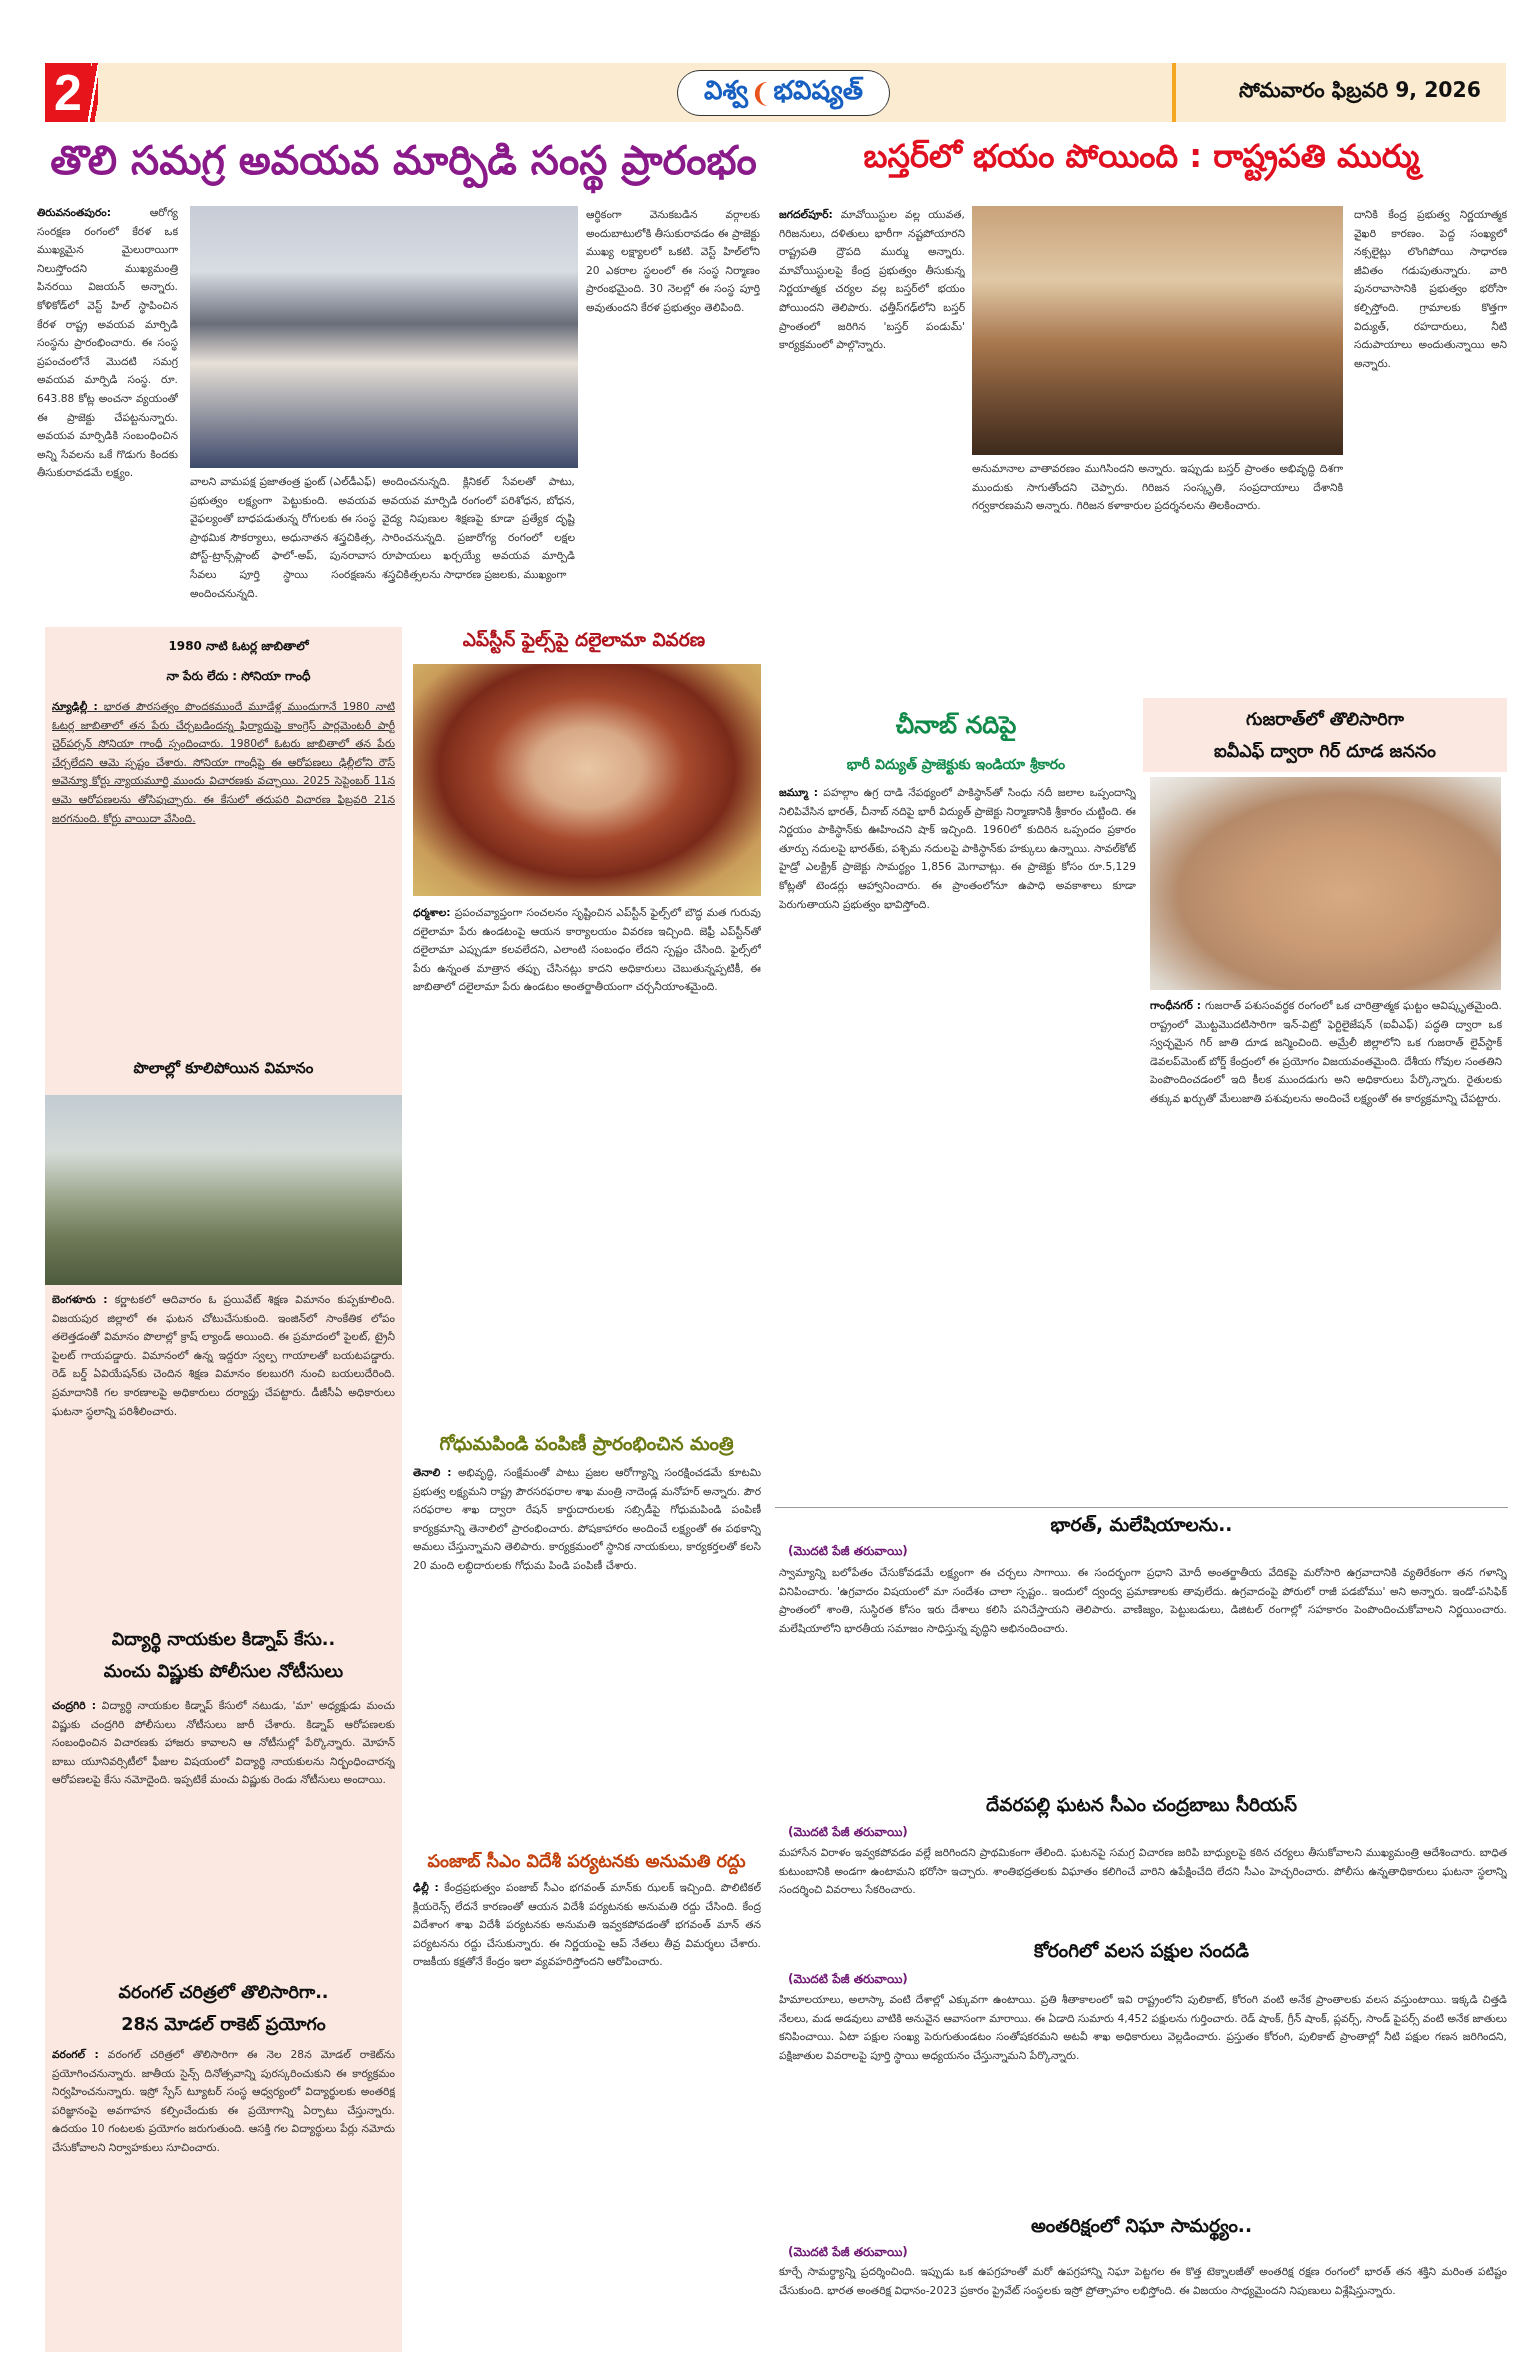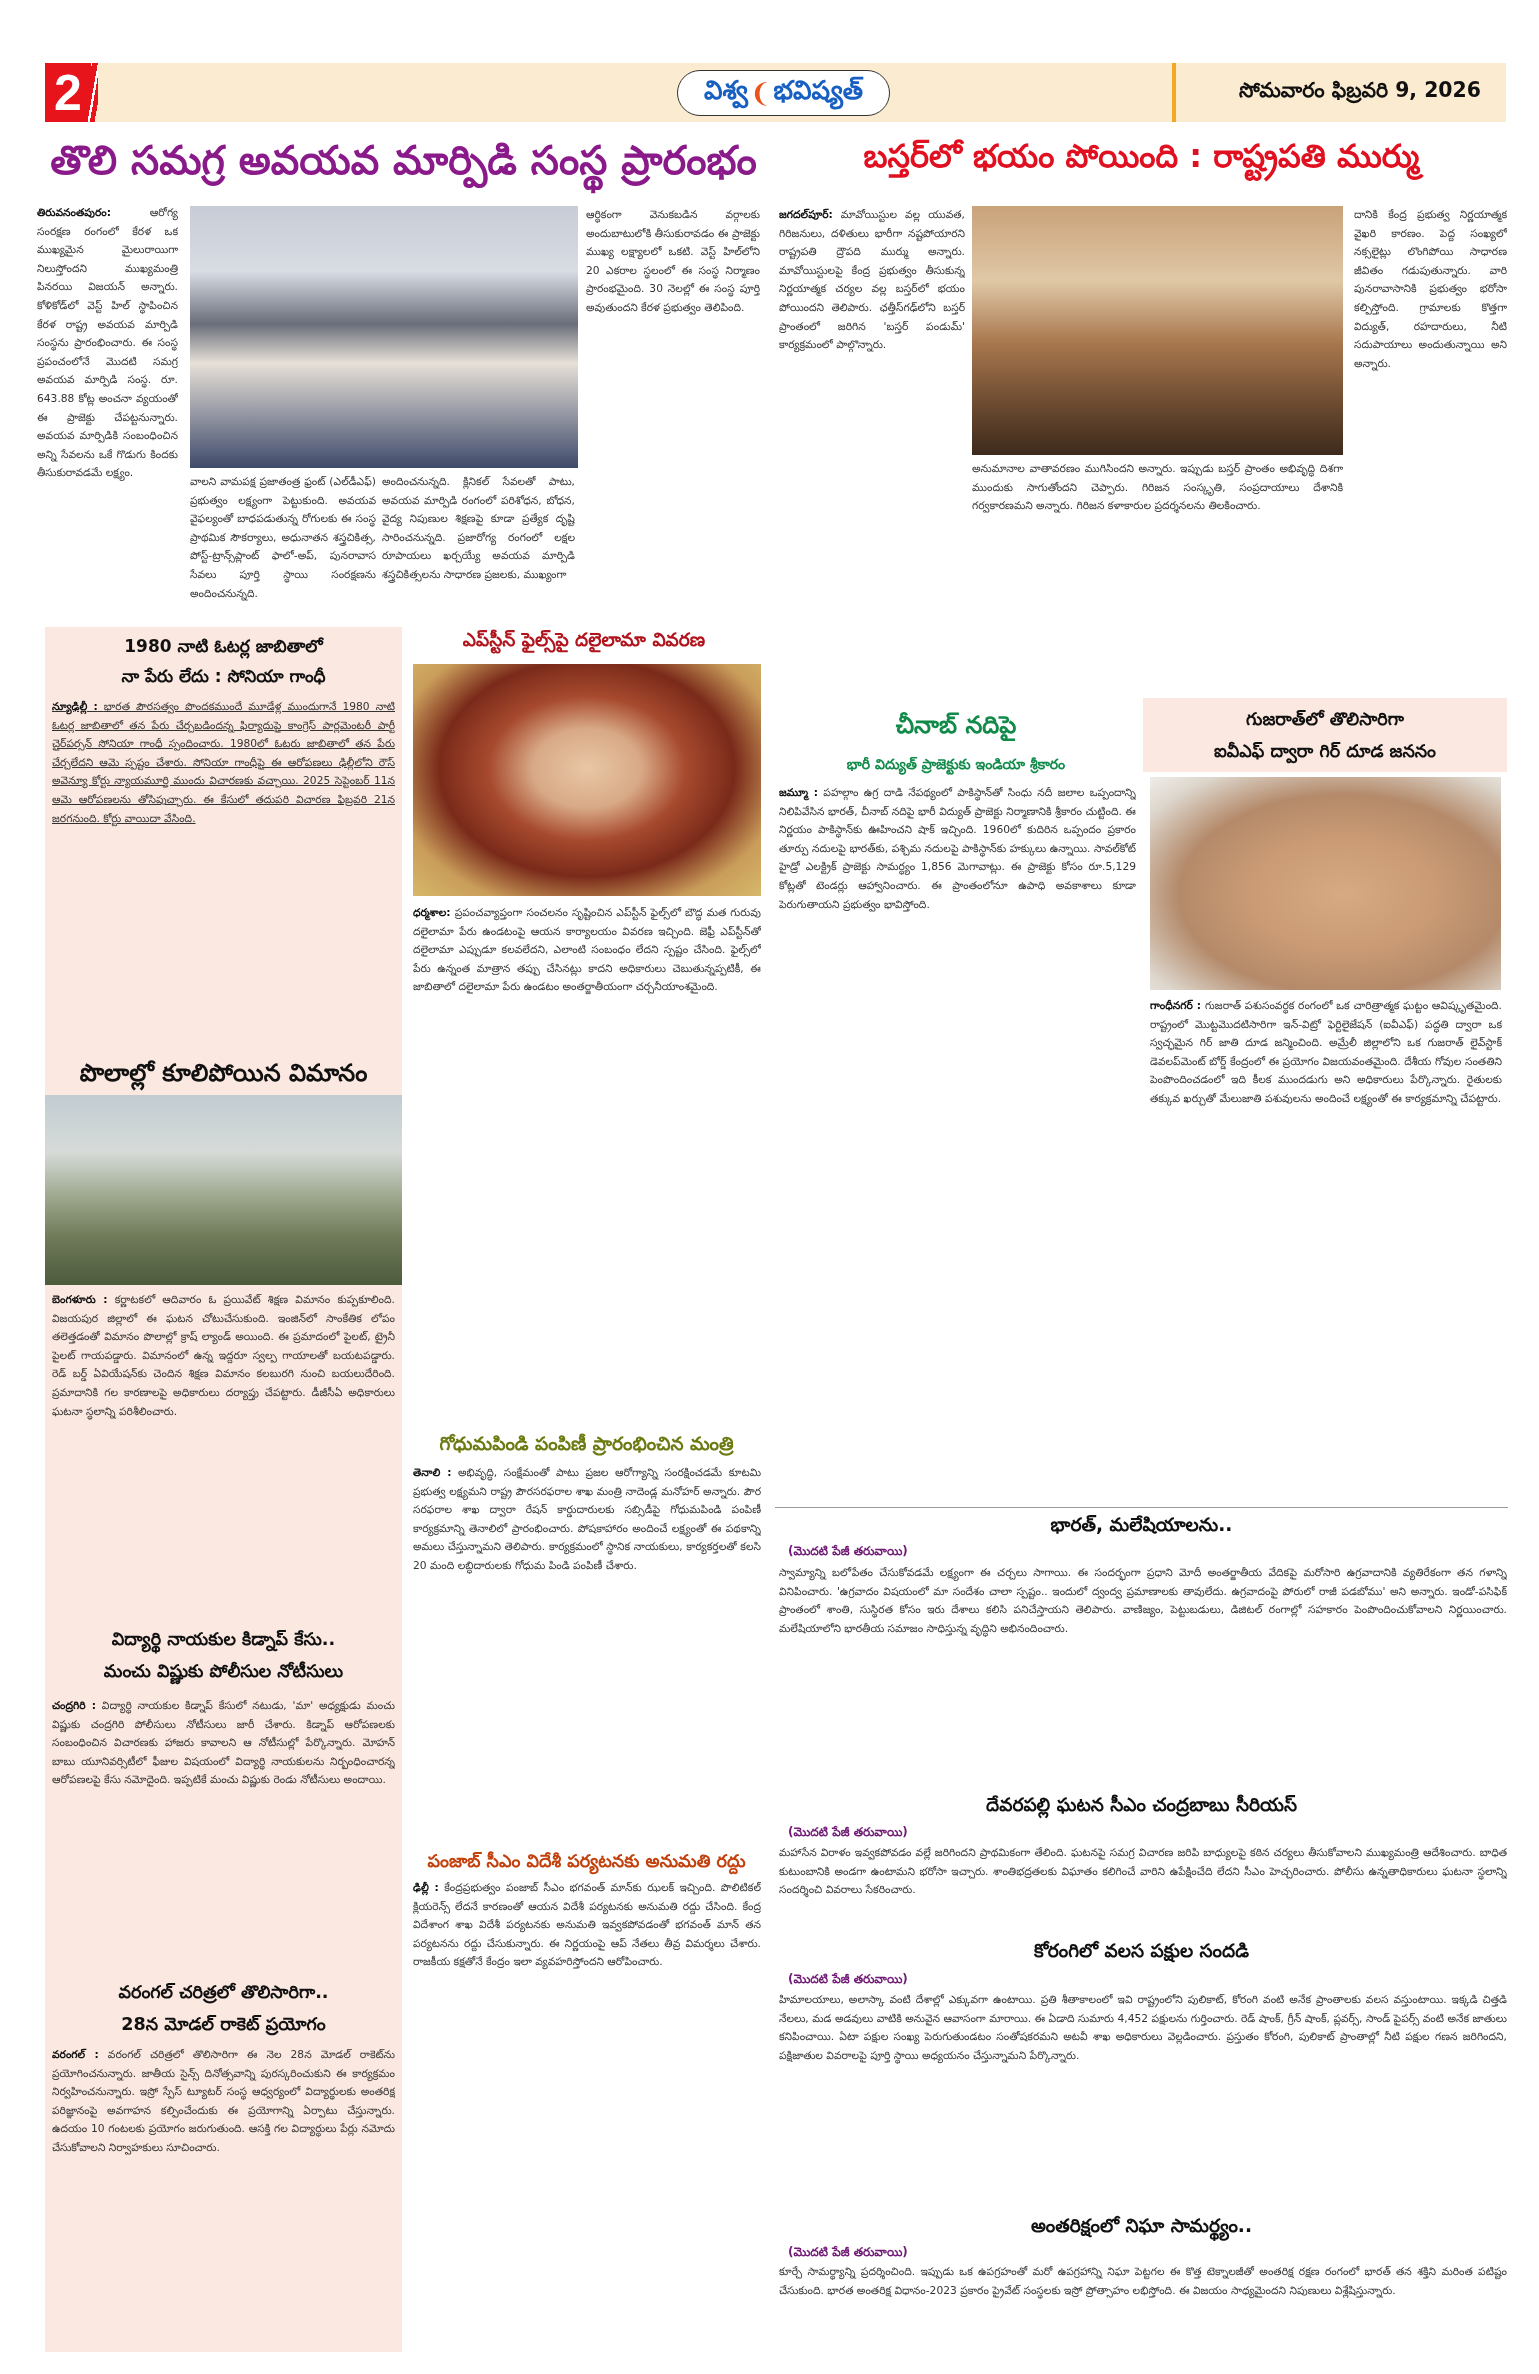--- a/index.html
+++ b/index.html
@@ -62,30 +62,30 @@
 <div class="headline h-red" style="left:775px; top:137px; width:733px; font-size:32px;">బస్తర్‌లో భయం పోయింది : రాష్ట్రపతి ముర్ము</div>
 <div class="col" style="left:779px; top:206px; width:186px; height:408px;">
   <span class="dateline">జగదల్‌పూర్:</span>
   <span>మావోయిస్టుల వల్ల యువత, గిరిజనులు, దళితులు భారీగా నష్టపోయారని రాష్ట్రపతి ద్రౌపది ముర్ము అన్నారు. మావోయిస్టులపై కేంద్ర ప్రభుత్వం తీసుకున్న నిర్ణయాత్మక చర్యల వల్ల బస్తర్‌లో భయం పోయిందని తెలిపారు. ఛత్తీస్‌గఢ్‌లోని బస్తర్ ప్రాంతంలో జరిగిన 'బస్తర్ పండుమ్' కార్యక్రమంలో పాల్గొన్నారు.</span>
 </div>
 <div class="photo photo-bastar" style="left:972px; top:206px; width:371px; height:249px;"></div>
 <div class="col" style="left:972px; top:460px; width:371px; height:154px;">అనుమానాల వాతావరణం ముగిసిందని అన్నారు. ఇప్పుడు బస్తర్ ప్రాంతం అభివృద్ధి దిశగా ముందుకు సాగుతోందని చెప్పారు. గిరిజన సంస్కృతి, సంప్రదాయాలు దేశానికి గర్వకారణమని అన్నారు. గిరిజన కళాకారుల ప్రదర్శనలను తిలకించారు.</div>
 <div class="col" style="left:1354px; top:206px; width:153px; height:408px;">దానికి కేంద్ర ప్రభుత్వ నిర్ణయాత్మక వైఖరి కారణం. పెద్ద సంఖ్యలో నక్సలైట్లు లొంగిపోయి సాధారణ జీవితం గడుపుతున్నారు. వారి పునరావాసానికి ప్రభుత్వం భరోసా కల్పిస్తోంది. గ్రామాలకు కొత్తగా విద్యుత్, రహదారులు, నీటి సదుపాయాలు అందుతున్నాయి అని అన్నారు.</div>
 
 <div class="pink" style="position:absolute; left:45px; top:627px; width:357px; height:1725px;"></div>
-<div class="headline h-black" style="left:45px; top:631px; width:357px; font-size:17px; line-height:30px;">
+<div class="headline h-black" style="left:60px; top:631px; width:357px; font-size:12px; line-height:30px;">
   <div>1980 నాటి ఓటర్ల జాబితాలో</div>
   <div>నా పేరు లేదు : సోనియా గాంధీ</div>
 </div>
 <div class="col" style="left:52px; top:698px; width:343px; height:352px;text-decoration:underline;">
   <span class="dateline">న్యూఢిల్లీ :</span>
   <span>భారత పౌరసత్వం పొందకముందే మూడేళ్ల ముందుగానే 1980 నాటి ఓటర్ల జాబితాలో తన పేరు చేర్చబడిందన్న ఫిర్యాదుపై కాంగ్రెస్ పార్లమెంటరీ పార్టీ చైర్‌పర్సన్ సోనియా గాంధీ స్పందించారు. 1980లో ఓటరు జాబితాలో తన పేరు చేర్చలేదని ఆమె స్పష్టం చేశారు. సోనియా గాంధీపై ఈ ఆరోపణలు ఢిల్లీలోని రౌస్ అవెన్యూ కోర్టు న్యాయమూర్తి ముందు విచారణకు వచ్చాయి. 2025 సెప్టెంబర్ 11న ఆమె ఆరోపణలను తోసిపుచ్చారు. ఈ కేసులో తదుపరి విచారణ ఫిబ్రవరి 21న జరగనుంది. కోర్టు వాయిదా వేసింది.</span>
 </div>
 
-<div class="headline h-black" style="left:45px; top:1059px; width:357px; font-size:24px;">పొలాల్లో కూలిపోయిన విమానం</div>
+<div class="headline h-black" style="left:45px; top:1059px; width:357px; font-size:15px;">పొలాల్లో కూలిపోయిన విమానం</div>
 <div class="photo photo-plane" style="left:45px; top:1095px; width:357px; height:190px;"></div>
 <div class="col" style="left:52px; top:1291px; width:343px; height:325px;">
   <span class="dateline">బెంగళూరు :</span>
   <span>కర్ణాటకలో ఆదివారం ఓ ప్రయివేట్ శిక్షణ విమానం కుప్పకూలింది. విజయపుర జిల్లాలో ఈ ఘటన చోటుచేసుకుంది. ఇంజిన్‌లో సాంకేతిక లోపం తలెత్తడంతో విమానం పొలాల్లో క్రాష్ ల్యాండ్ అయింది. ఈ ప్రమాదంలో పైలట్, ట్రైనీ పైలట్ గాయపడ్డారు. విమానంలో ఉన్న ఇద్దరూ స్వల్ప గాయాలతో బయటపడ్డారు. రెడ్ బర్డ్ ఏవియేషన్‌కు చెందిన శిక్షణ విమానం కలబురగి నుంచి బయలుదేరింది. ప్రమాదానికి గల కారణాలపై అధికారులు దర్యాప్తు చేపట్టారు. డీజీసీఏ అధికారులు ఘటనా స్థలాన్ని పరిశీలించారు.</span>
 </div>
 
 <div class="headline h-black" style="left:45px; top:1623px; width:357px; font-size:17.6px; line-height:32px;">
   <div>విద్యార్థి నాయకుల కిడ్నాప్ కేసు..</div>
   <div>మంచు విష్ణుకు పోలీసుల నోటీసులు</div>
 </div>

